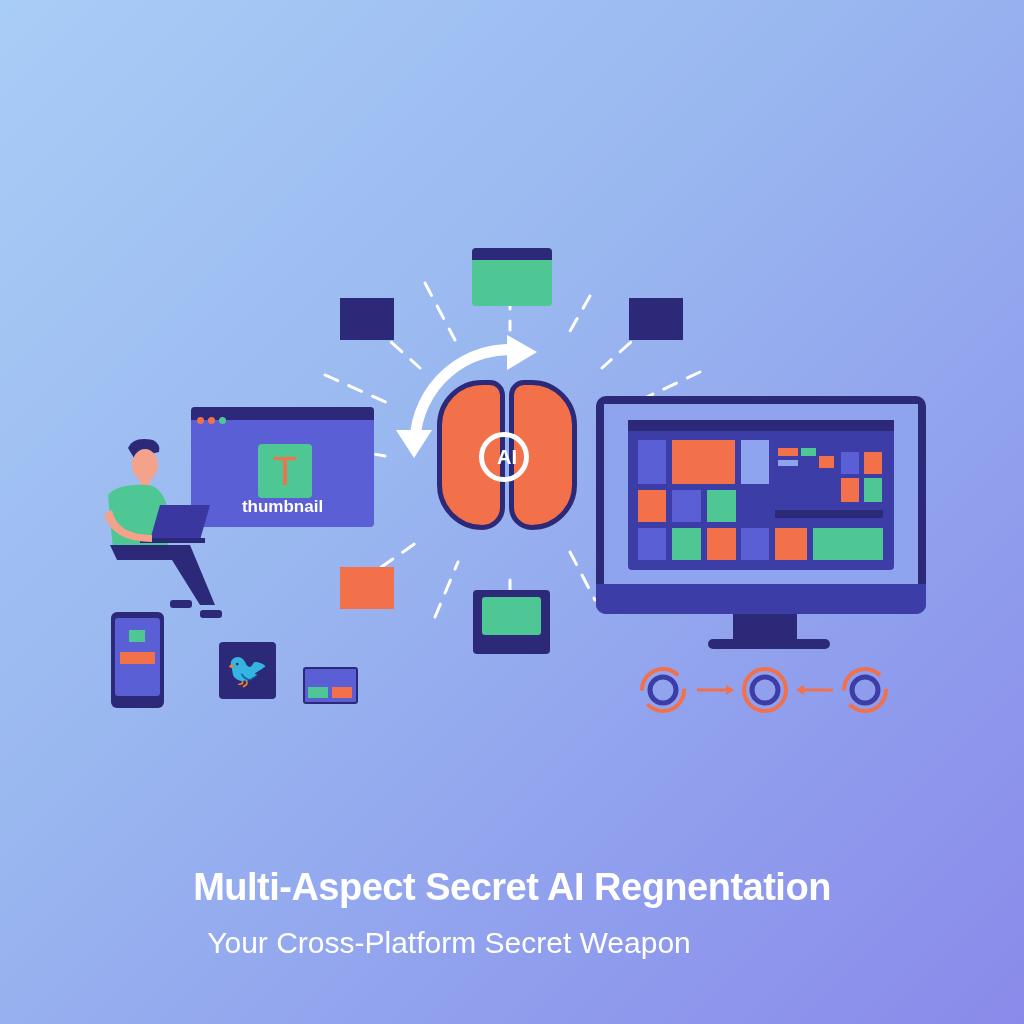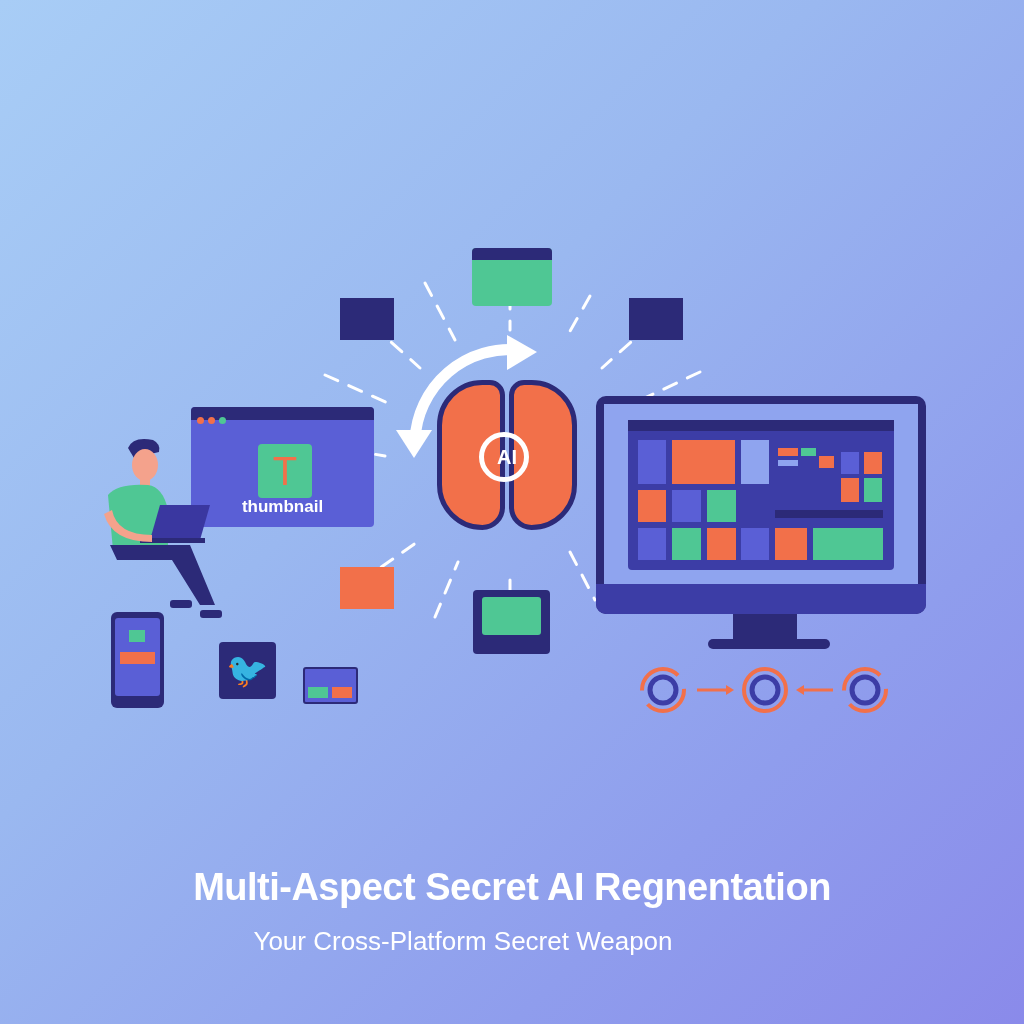--- a/index.html
+++ b/index.html
@@ -3,22 +3,22 @@
 <meta charset="utf-8">
 <style>
   html,body{margin:0;padding:0;}
   body{width:1024px;height:1024px;overflow:hidden;position:relative;
     background:linear-gradient(135deg,#a8cdf6 0%,#9ab8f0 40%,#8f9ded 75%,#8a8aea 100%);
     font-family:"Liberation Sans",sans-serif;}
   .abs{position:absolute;}
   .navy{background:#2c2a78;}
   .title{position:absolute;left:0;width:1024px;top:866px;text-align:center;color:#fff;
     font-weight:bold;font-size:38px;letter-spacing:-0.5px;}
-  .subtitle{position:absolute;left:14px;width:898px;top:926px;text-align:center;color:#fff;
-    font-size:26px;}
+  .subtitle{position:absolute;left:0;width:898px;top:926px;text-align:center;color:#fff;
+    font-size:30px;}
   .dots span{display:inline-block;width:7px;height:7px;border-radius:50%;margin-right:4px;}
   svg{position:absolute;left:0;top:0;}
 </style>
 </head>
 <body>
 
 <svg width="1024" height="1024">
   <g stroke="#fff" stroke-width="3" stroke-dasharray="14 12" fill="none" stroke-linecap="round">
     <line x1="425" y1="283" x2="455" y2="340"></line>
     <line x1="510" y1="295" x2="510" y2="330"></line>

